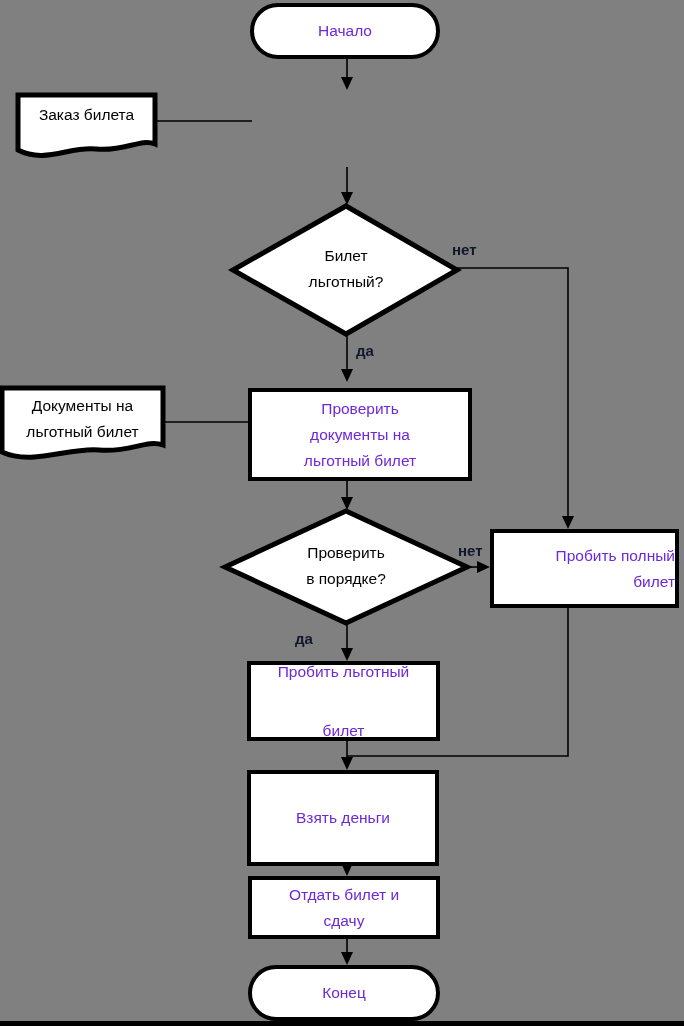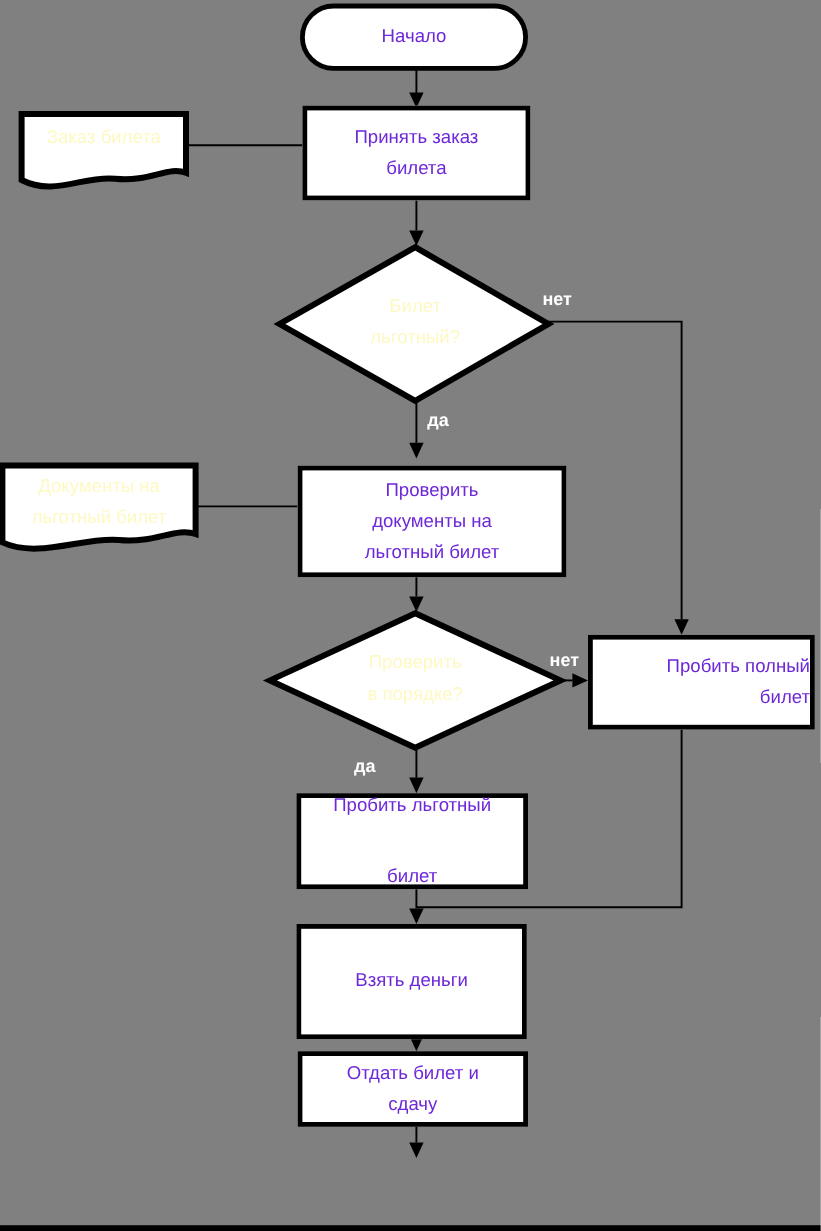--- a/index.html
+++ b/index.html
@@ -35,29 +35,29 @@
   }
   .node span { display: block; white-space: nowrap; }
   .stadium { border-radius: 28px; }
   .overlay-text {
     position: absolute;
     display: flex;
     flex-direction: column;
     align-items: center;
     justify-content: center;
     text-align: center;
-    color: #fef9c3;
+    color: #000000;
     font-size: 15.5px;
     line-height: 26px;
     pointer-events: none;
   }
   .overlay-text span { display: block; white-space: nowrap; }
   .edge-label {
     position: absolute;
-    color: #ffffff;
+    color: #0f172a;
     font-size: 15px;
     font-weight: bold;
     line-height: 17px;
   }
   #bottom-border {
     position: absolute;
     left: 0; right: 0; bottom: 0;
     height: 5px;
     background: #000000;
   }
@@ -112,24 +112,20 @@
     <polygon class="dshape" points="346,511 467,567 346,623 225,567"></polygon>
 
     <path class="dshape" d="M18,95 L155,95 L155,144 C140,138 125,152 96,149 C70,146 45,164 18,150 Z"></path>
     <path class="dshape" d="M2,388 L163,388 L163,445 C146,439 130,453 99,450 C70,447 32,466 2,452 Z"></path>
   </svg>
 
   <div class="node stadium" style="left:250px; top:3px; width:190px; height:56px;">
     <span>Начало</span>
   </div>
 
-  <div class="node" style="left:252px; top:88px; width:190px; height:79px;">
-    <span>Принять заказ</span>
-    <span>билета</span>
-  </div>
 
   <div class="node" style="left:248px; top:388px; width:224px; height:93px;">
     <span>Проверить</span>
     <span>документы на</span>
     <span>льготный билет</span>
   </div>
 
   <div class="node" style="left:490px; top:529px; width:189px; height:79px;align-items:flex-end;">
     <span>Пробить полный</span>
     <span>билет</span>
@@ -142,20 +138,23 @@
 
   <div class="node" style="left:247px; top:770px; width:192px; height:96px;">
     <span>Взять деньги</span>
   </div>
 
   <div class="node" style="left:248px; top:876px; width:192px; height:63px;">
     <span>Отдать билет и</span>
     <span>сдачу</span>
   </div>
 
+  <div class="node stadium" style="left:248px; top:965px; width:192px; height:56px;">
+    <span>Конец</span>
+  </div>
 
   <div class="overlay-text" style="left:246px; top:243px; width:200px;">
     <span>Билет</span>
     <span>льготный?</span>
   </div>
 
   <div class="overlay-text" style="left:246px; top:540px; width:200px;">
     <span>Проверить</span>
     <span>в порядке?</span>
   </div>

